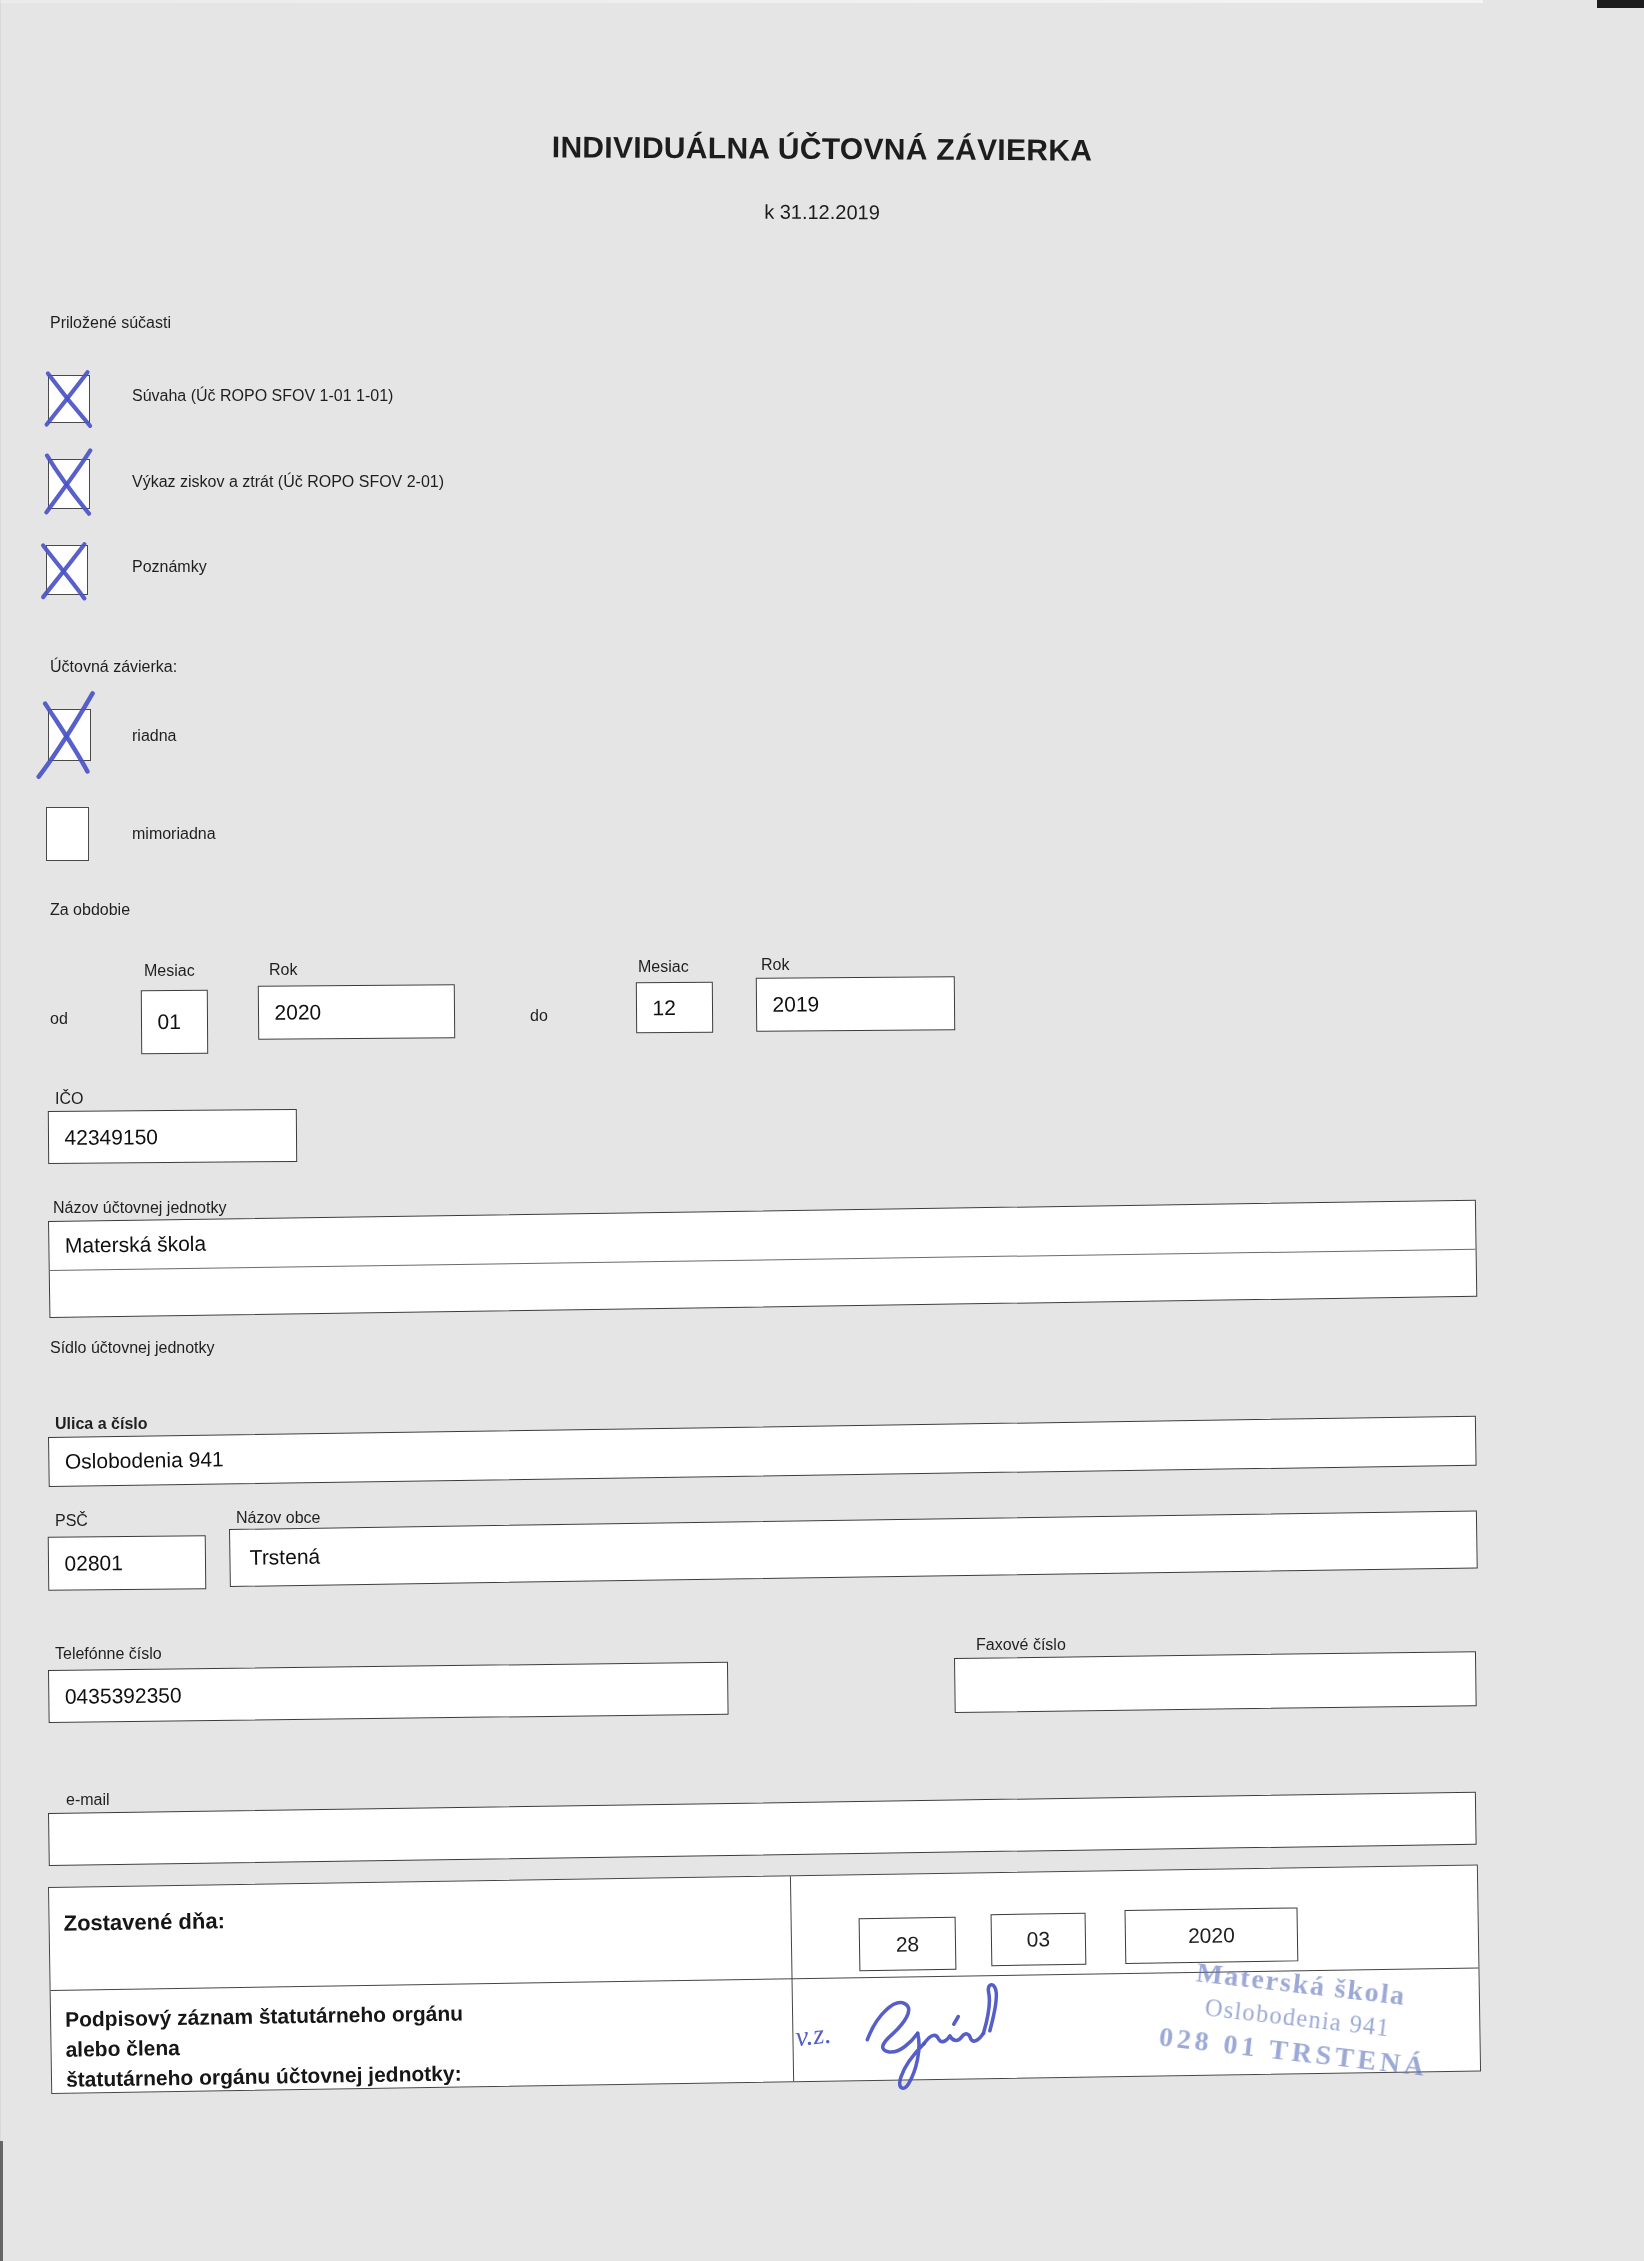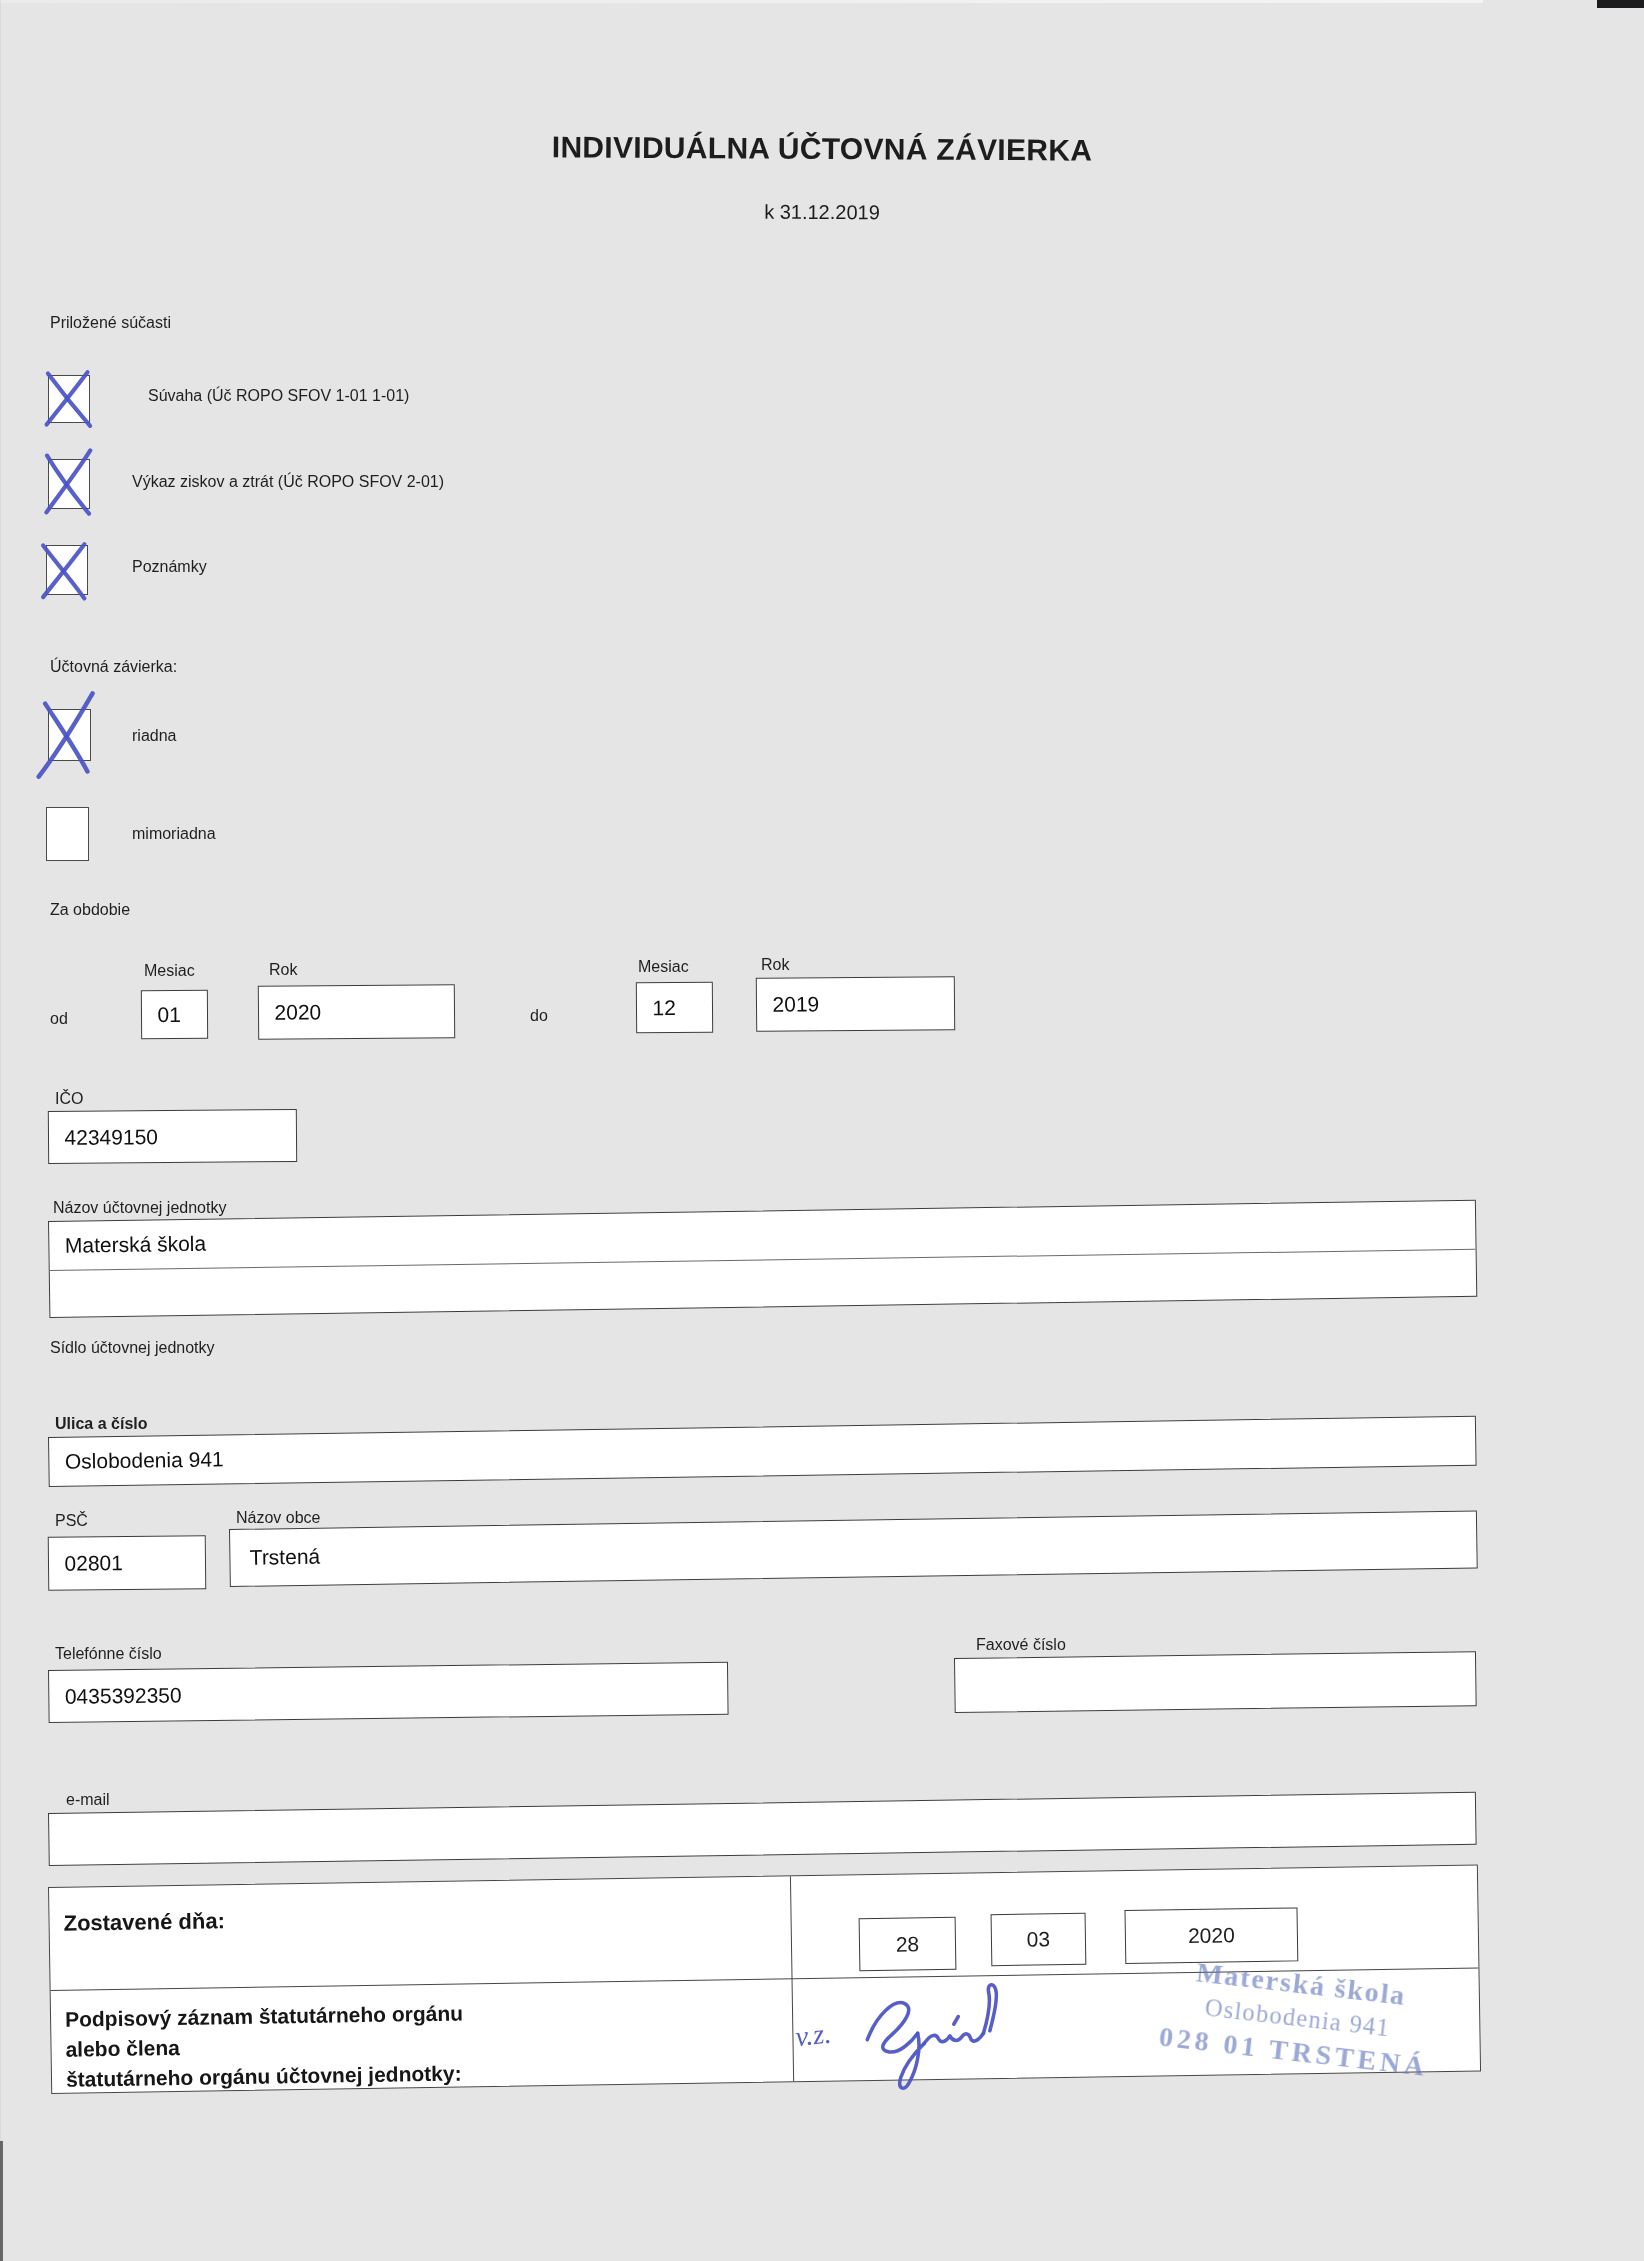--- a/index.html
+++ b/index.html
@@ -23,37 +23,37 @@
 
   .box{position:absolute;border:1.3px solid #3b3b3b;background:#fff;box-sizing:border-box;
        display:flex;align-items:center;padding-left:15.5px;}
   .box .val{font-size:21px;color:#101010;white-space:nowrap;}
 
   
   #cb-suvaha{left:48px;top:375px;}
   #cb-vykaz{left:48px;top:459px;height:48px;}
   #cb-poznamky{left:46px;top:545px;height:48px;}
   #lbl-attach{left:50px;top:314px;}
-  #lbl-suvaha{left:132px;top:387px;margin-left:16px;}
+  #lbl-suvaha{left:132px;top:387px;}
   #lbl-vykaz{left:132px;top:473px;}
   #lbl-poznamky{left:132px;top:558px;}
 
   
   #lbl-closure{left:50px;top:658px;}
   #cb-riadna{left:48px;top:709px;width:41px;height:50px;}
   #cb-mimoriadna{left:46px;top:807px;width:41px;height:52px;}
   #lbl-riadna{left:132px;top:727px;}
   #lbl-mimoriadna{left:132px;top:825px;}
 
   
   #lbl-period{left:50px;top:901px;}
   #lbl-mesiac-od{left:144px;top:962px;}
   #lbl-rok-od{left:269px;top:961px;}
   #lbl-od{left:50px;top:1010px;}
-  #box-m-od{left:141px;top:990px;width:67px;height:49px;transform:rotate(-.4deg);}
+  #box-m-od{left:141px;top:990px;width:67px;height:64px;transform:rotate(-.4deg);}
   #box-r-od{left:258px;top:985px;width:197px;height:54px;transform:rotate(-.5deg);}
   #lbl-do{left:530px;top:1007px;}
   #lbl-mesiac-do{left:638px;top:958px;}
   #lbl-rok-do{left:761px;top:956px;}
   #box-m-do{left:636px;top:982px;width:77px;height:51px;transform:rotate(-.45deg);}
   #box-r-do{left:756px;top:977px;width:199px;height:54px;transform:rotate(-.5deg);}
 
   
   #lbl-ico{left:55px;top:1090px;}
   #box-ico{left:48px;top:1110px;width:249px;height:53px;transform:rotate(-.45deg);}

